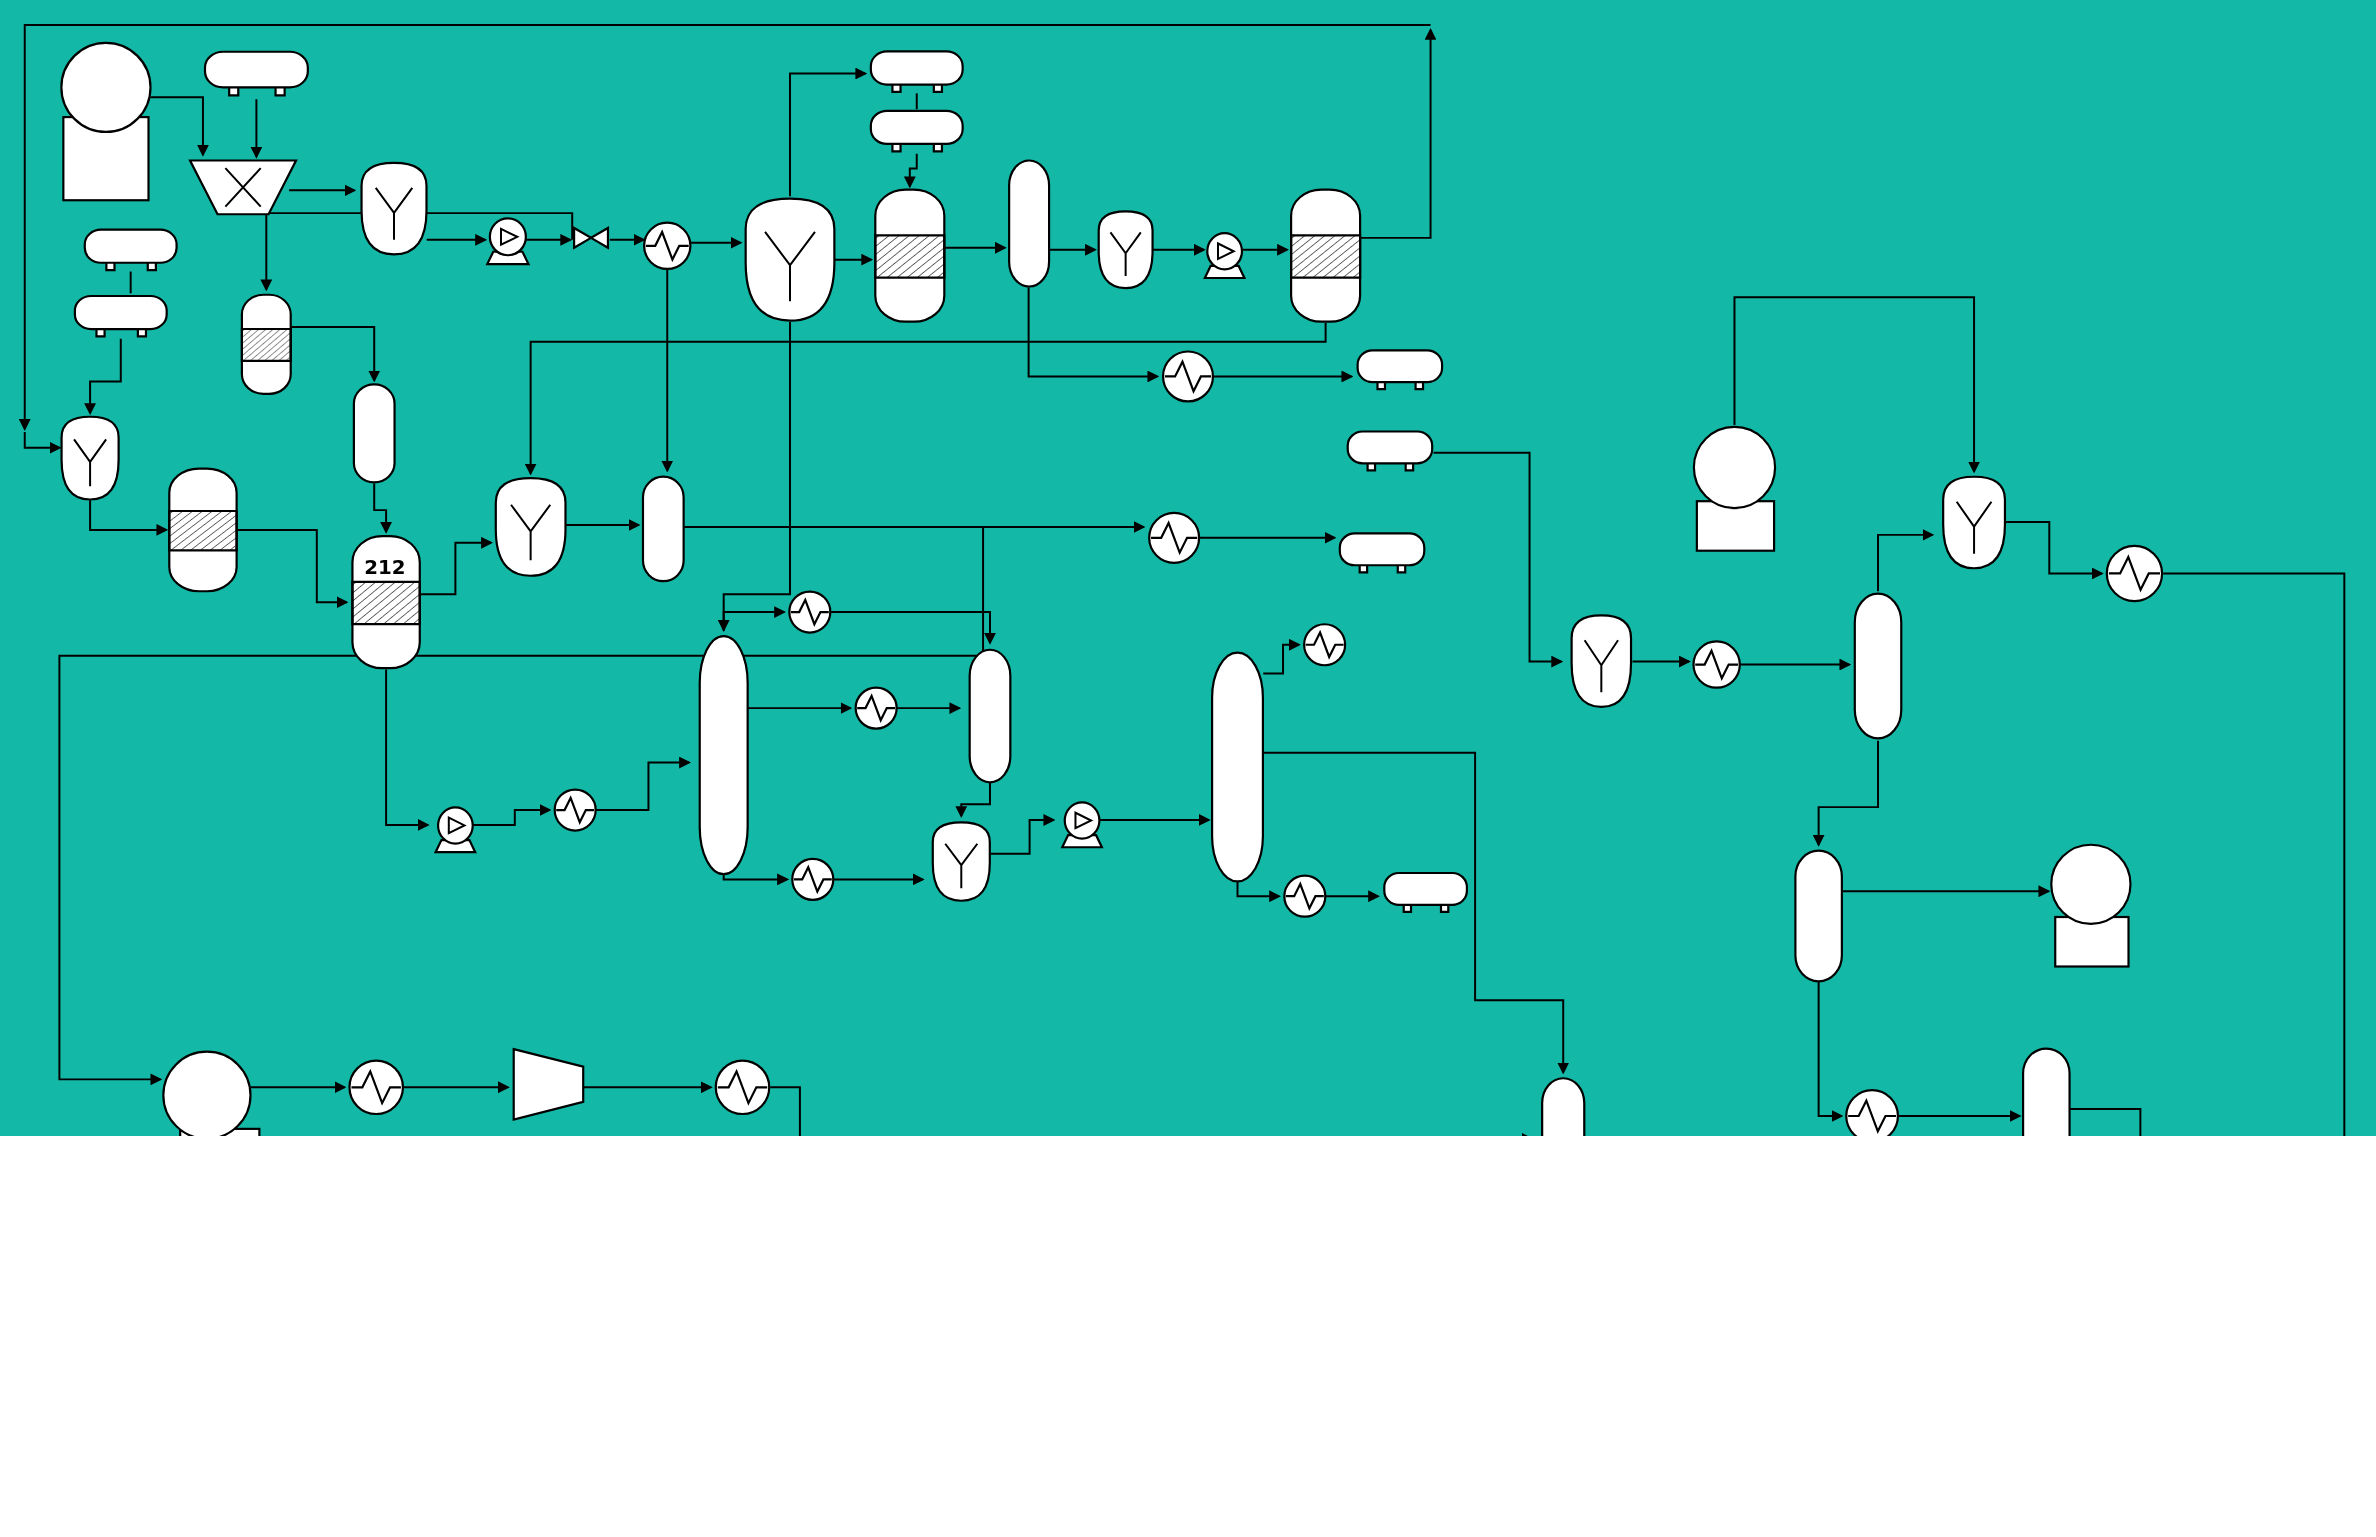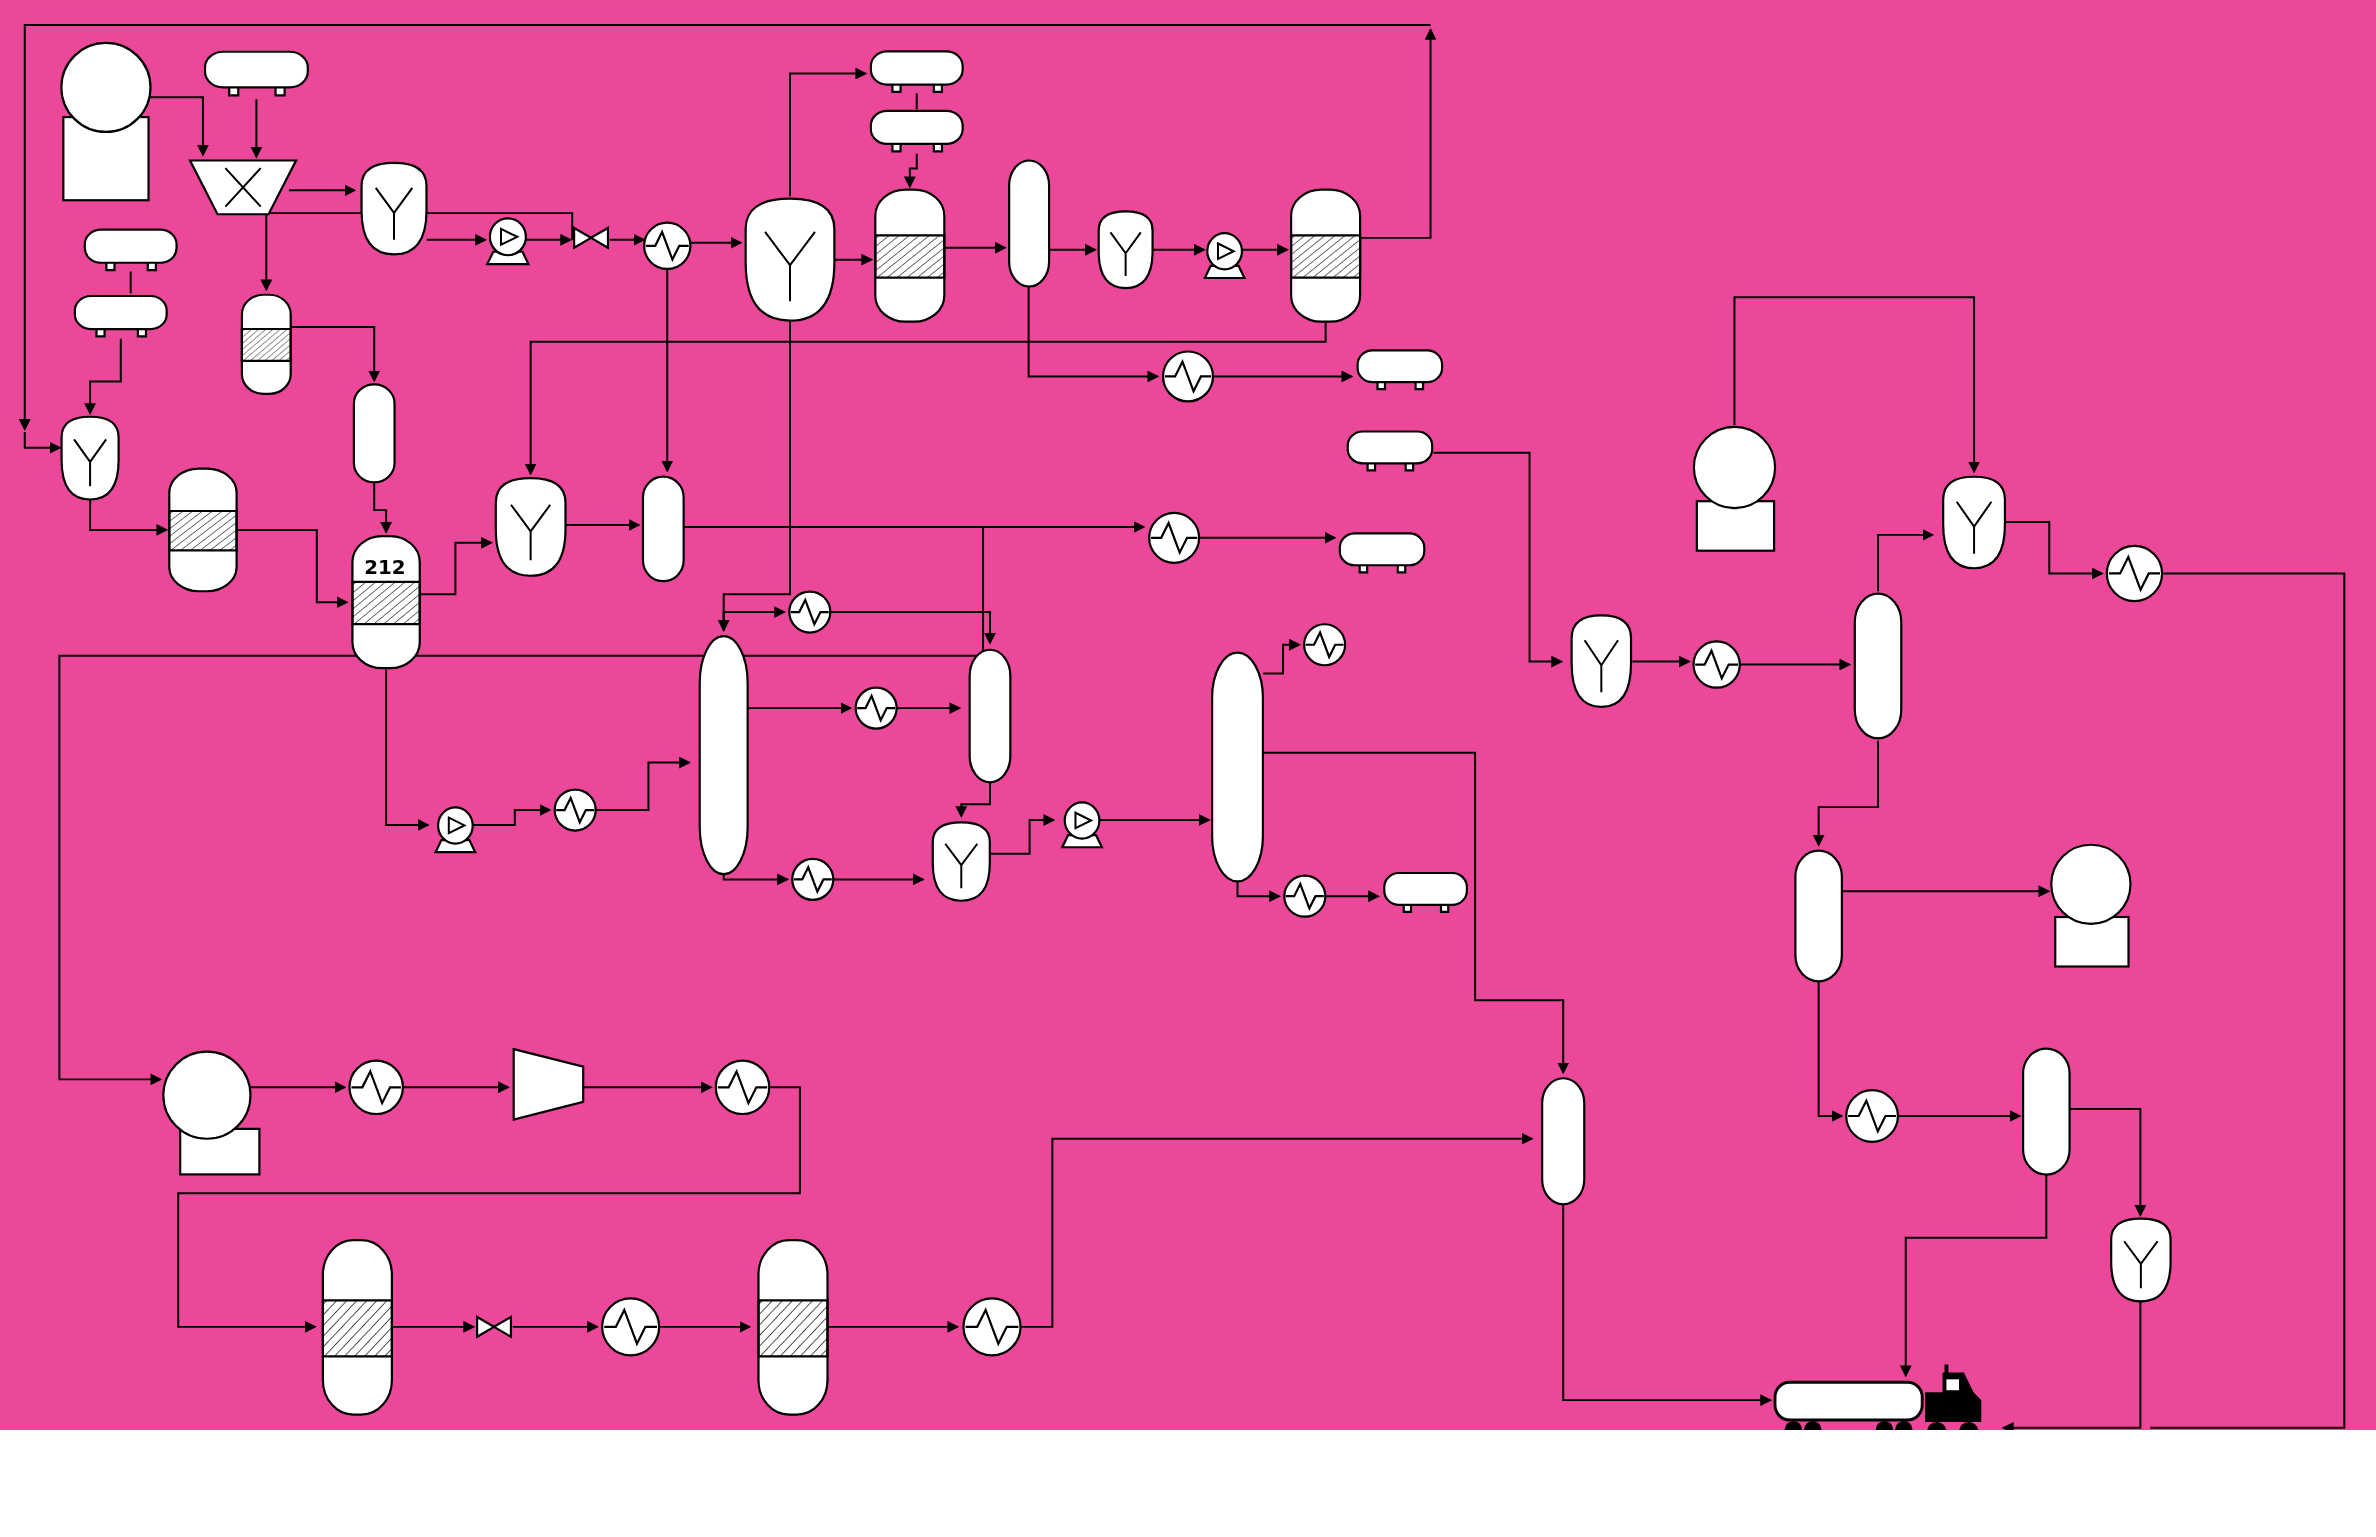--- a/index.html
+++ b/index.html
@@ -1,16 +1,16 @@
 <!DOCTYPE html>
 <html><head>
 <meta charset="utf-8">
 <style>
   html,body{margin:0;padding:0;background:#fff;}
-  .canvas{width:2376px;height:1430px;background:#ec4899;position:relative;overflow:hidden;
+  .canvas{width:2376px;height:1136px;background:#14b8a6;position:relative;overflow:hidden;
           font-family:"DejaVu Sans",sans-serif;text-align:center;}
   svg{display:block;}
   .eq{fill:#fff;stroke:#000;stroke-width:2.2;}
   .pipe{fill:none;stroke:#000;stroke-width:2;}
   text.tag{font:bold 20px "DejaVu Sans",sans-serif;fill:#000;}
 </style>
 </head>
 <body>
 
 <div class="canvas">

